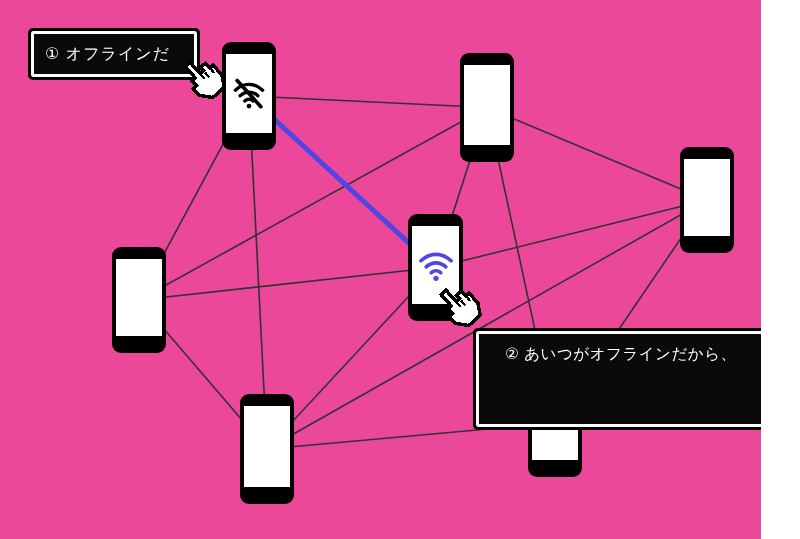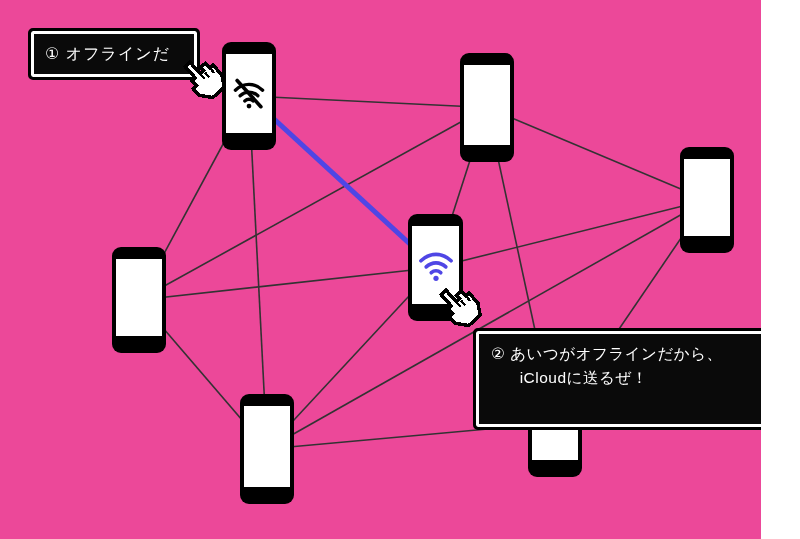--- a/index.html
+++ b/index.html
@@ -33,21 +33,21 @@
   .callout{
     position:absolute;z-index:4;box-sizing:border-box;
     background:#0a0a0a;border:3px solid #000;border-radius:5px;
     box-shadow:inset 0 0 0 3px #fff;
     color:#fff;
   }
   .callout .inner{padding:10px 14px;}
   .c1{left:28px;top:28px;width:172px;height:52px;display:flex;align-items:center;}
   .c1 .inner{padding:0 0 0 14px;font-size:16px;letter-spacing:1px;white-space:nowrap;}
   .c2{left:473px;top:328px;width:295px;height:102px;}
-  .c2 .inner{padding:11px 0 0 15px;font-size:15.5px;line-height:1.55;letter-spacing:0.5px;}
+  .c2 .inner{padding:11px 0 0 15px;font-size:15.5px;line-height:1.55;letter-spacing:0.5px;margin-left:14px;}
   .c2 .cont{margin-left:1.85em;}
   
   .cursor{position:absolute;z-index:5;width:44px;height:48px;}
   .cursor svg{width:100%;height:100%;transform:rotate(-42deg);}
 </style>
 </head>
 <body>
 
 <div class="stage">
 
@@ -134,21 +134,20 @@
   </div>
     </div>
 
   <div class="callout c1">
     <div class="inner">① オフラインだ</div>
   </div>
 
   <div class="callout c2">
     <div class="inner">
       <div>② あいつがオフラインだから、</div>
-      <div class="cont">iCloudに送るぜ！</div>
     </div>
   </div>
 
   <div class="cursor" style="left:181px;top:56px;">
     <svg viewBox="0 0 20 22" shape-rendering="crispEdges">
       <path d="M8 1 h3 v7 h2 v-2 h3 v3 h2 v6 l-3 5 h-7 l-4 -5 v-4 h2 v-3 h2 z" fill="#fff" stroke="#000" stroke-width="1.6"></path>
       <path d="M11 8 v3 M13 9 v3 M16 9 v3" stroke="#000" stroke-width="1" fill="none"></path>
     </svg>
   </div>
 

